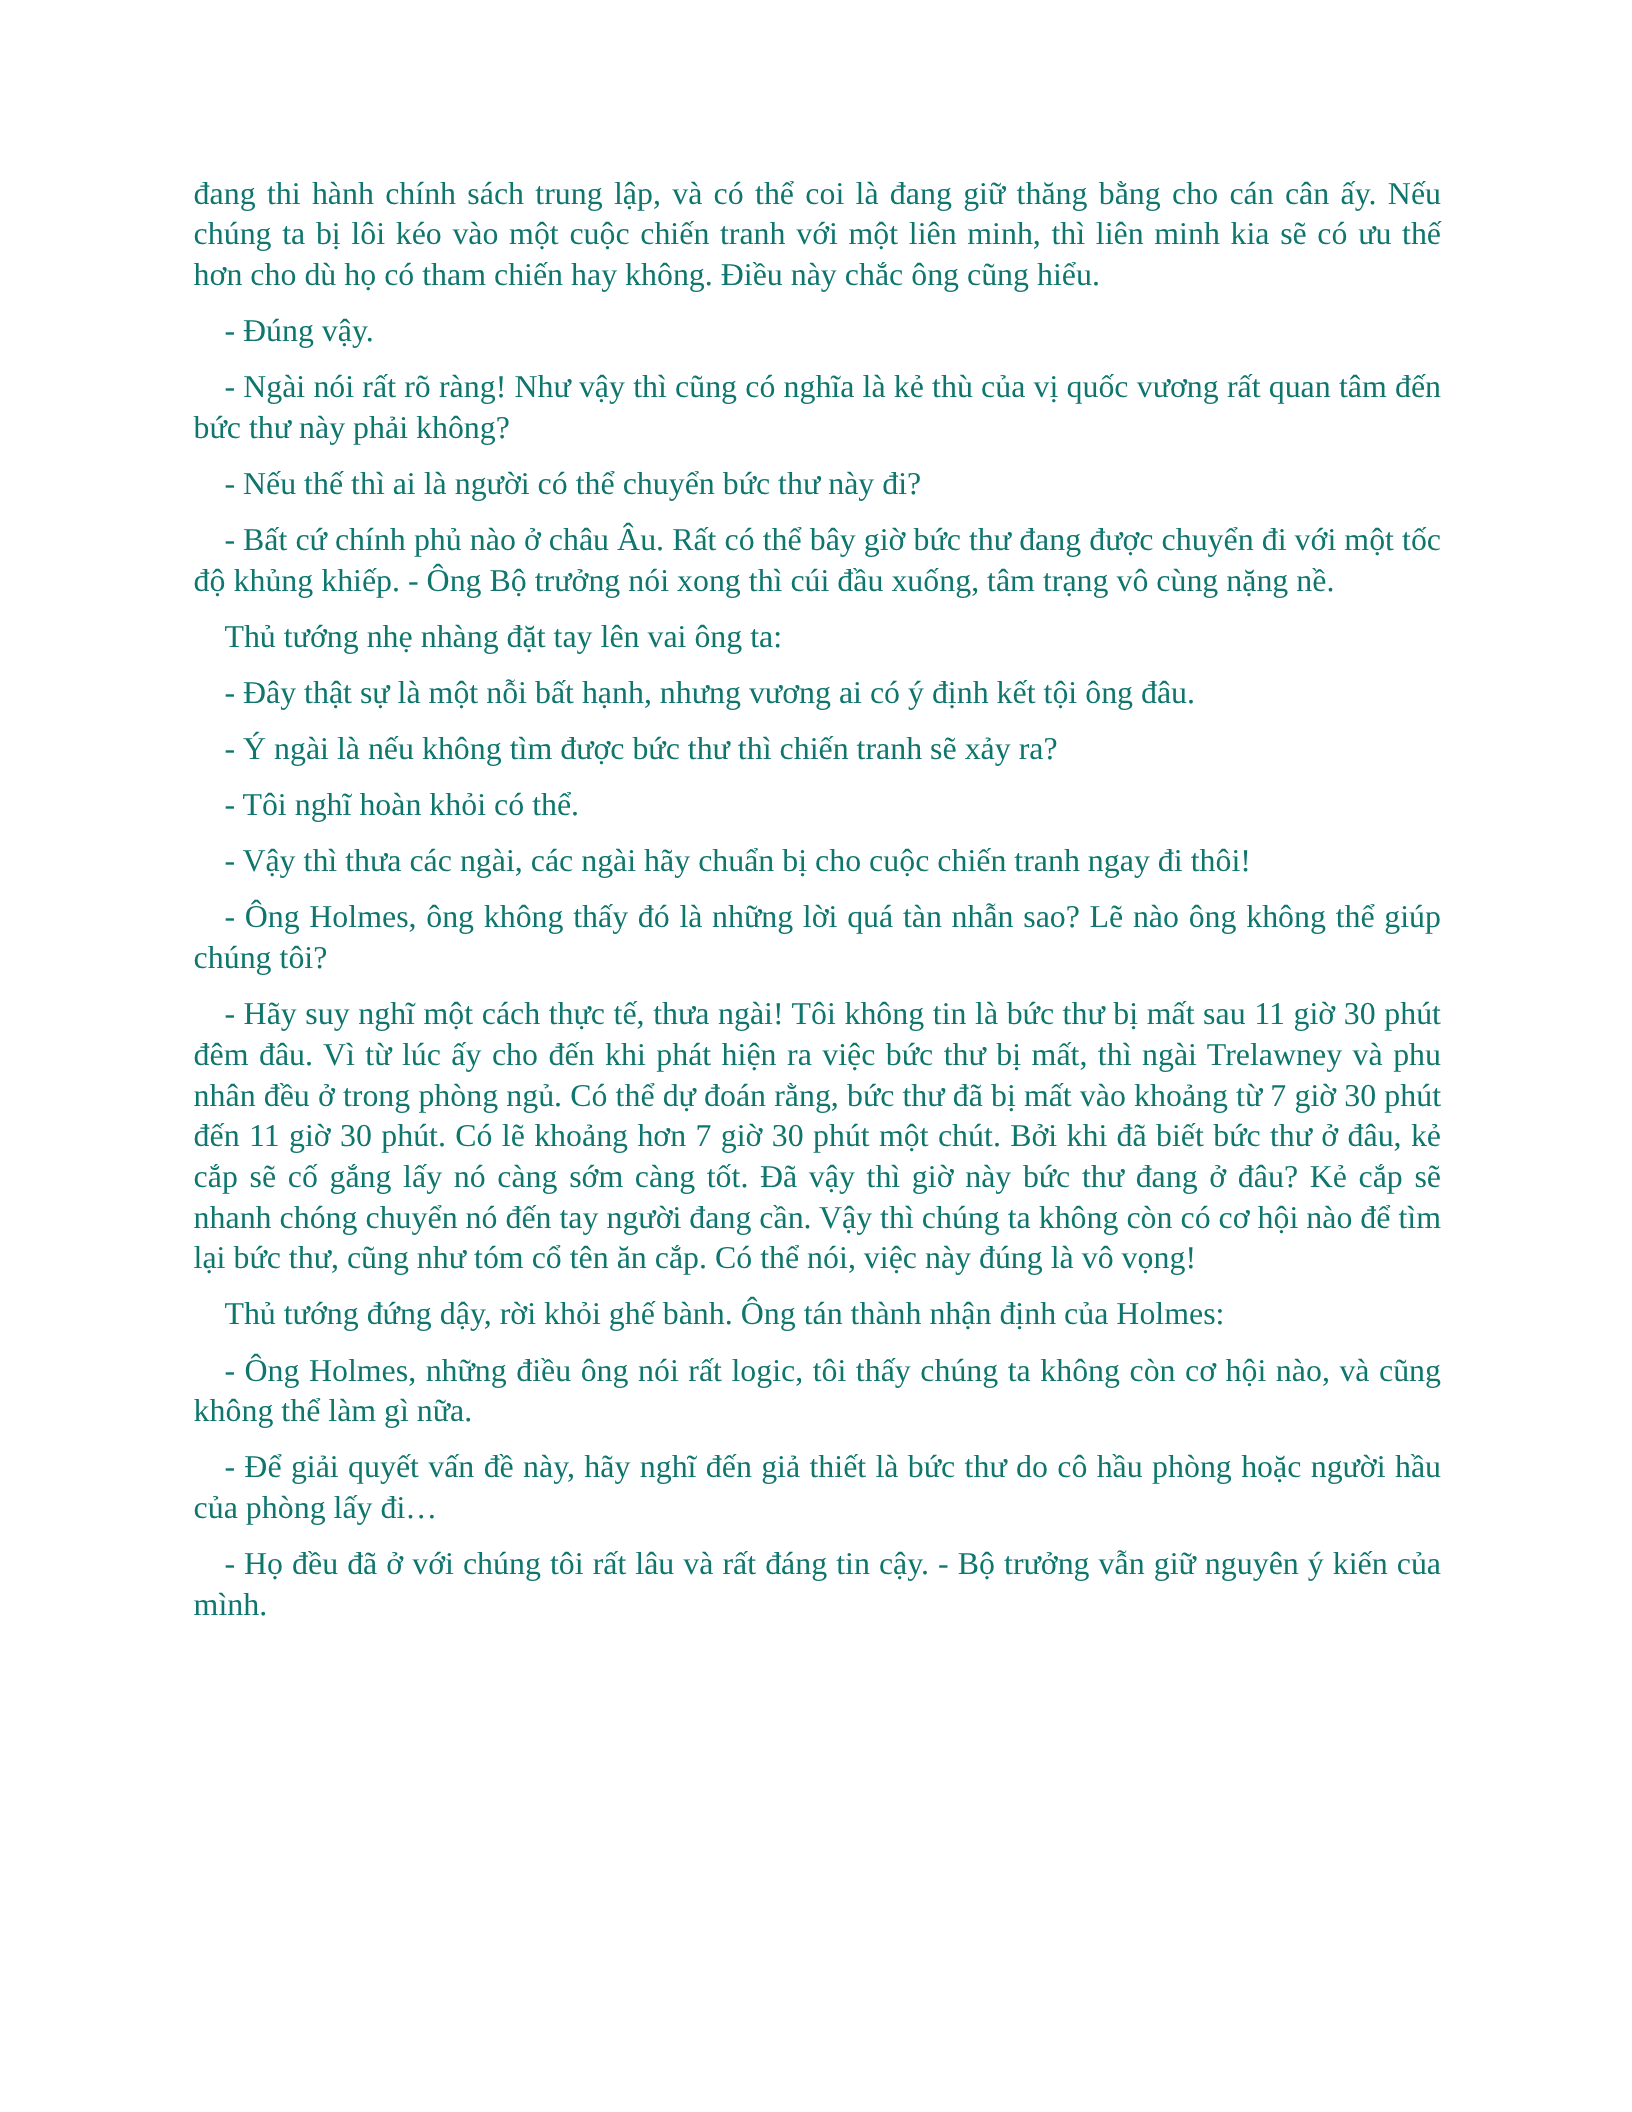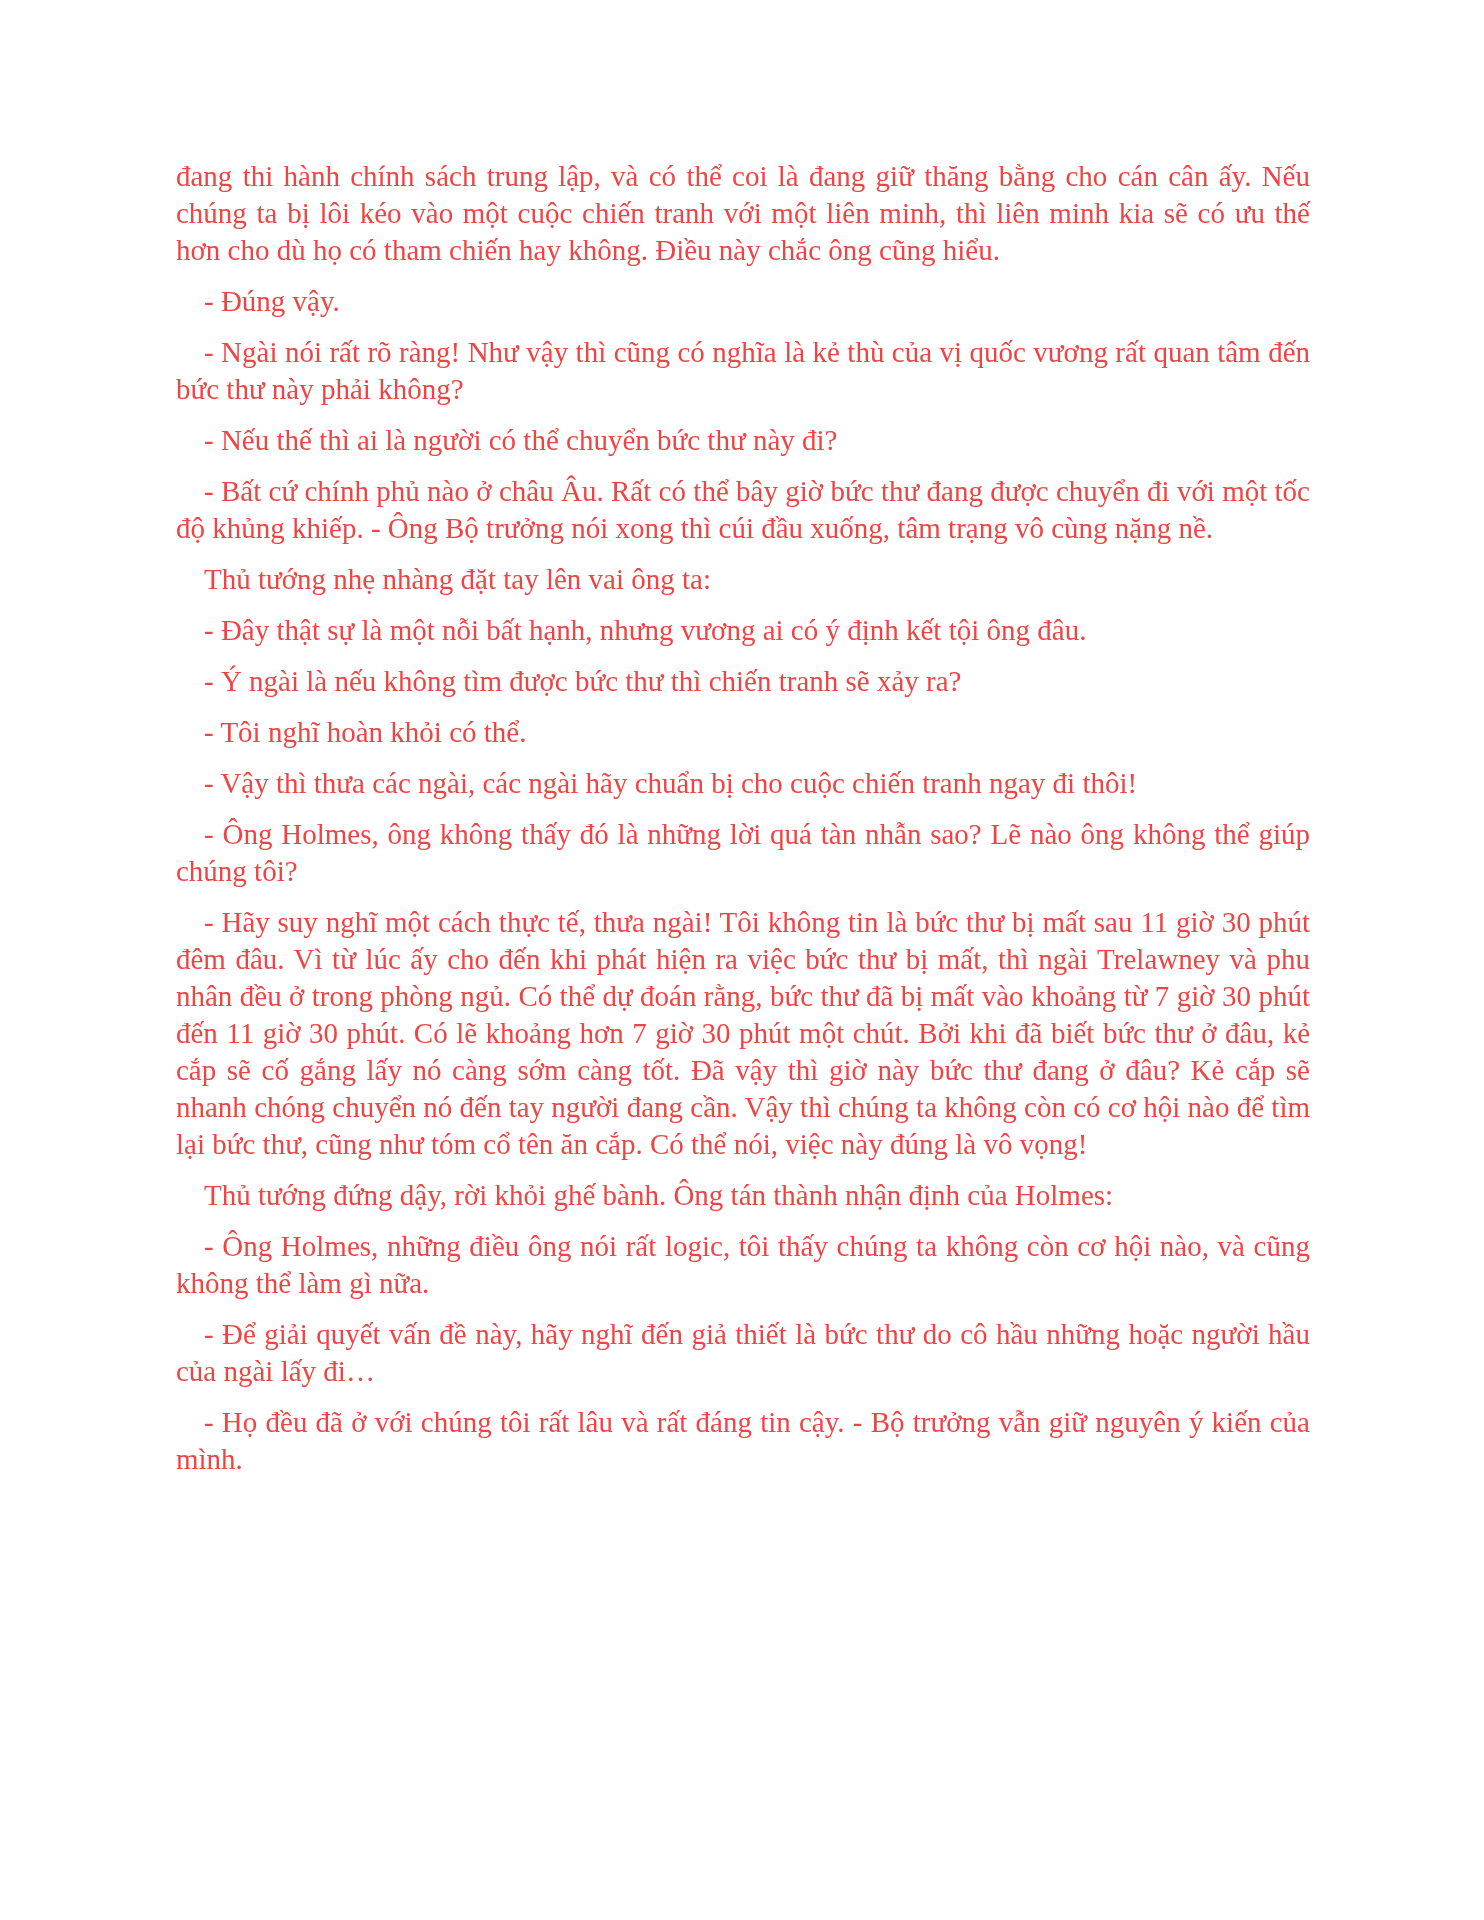--- a/index.html
+++ b/index.html
@@ -35,31 +35,31 @@
     padding: 0;
   }
   .para.indent {
     text-indent: 28px;
   }
 </style>
 </head>
 <body>
 
 <div class="page">
-  <div class="text-block" id="text-block" style="color: #ef4444;">
+  <div class="text-block" id="text-block" style="color: #0f766e;">
       <p class="para">đang thi hành chính sách trung lập, và có thể coi là đang giữ thăng bằng cho cán cân ấy. Nếu chúng ta bị lôi kéo vào một cuộc chiến tranh với một liên minh, thì liên minh kia sẽ có ưu thế hơn cho dù họ có tham chiến hay không. Điều này chắc ông cũng hiểu.</p>
       <p class="para indent">- Đúng vậy.</p>
       <p class="para indent">- Ngài nói rất rõ ràng! Như vậy thì cũng có nghĩa là kẻ thù của vị quốc vương rất quan tâm đến bức thư này phải không?</p>
       <p class="para indent">- Nếu thế thì ai là người có thể chuyển bức thư này đi?</p>
       <p class="para indent">- Bất cứ chính phủ nào ở châu Âu. Rất có thể bây giờ bức thư đang được chuyển đi với một tốc độ khủng khiếp. - Ông Bộ trưởng nói xong thì cúi đầu xuống, tâm trạng vô cùng nặng nề.</p>
       <p class="para indent">Thủ tướng nhẹ nhàng đặt tay lên vai ông ta:</p>
       <p class="para indent">- Đây thật sự là một nỗi bất hạnh, nhưng vương ai có ý định kết tội ông đâu.</p>
       <p class="para indent">- Ý ngài là nếu không tìm được bức thư thì chiến tranh sẽ xảy ra?</p>
       <p class="para indent">- Tôi nghĩ hoàn khỏi có thể.</p>
       <p class="para indent">- Vậy thì thưa các ngài, các ngài hãy chuẩn bị cho cuộc chiến tranh ngay đi thôi!</p>
       <p class="para indent">- Ông Holmes, ông không thấy đó là những lời quá tàn nhẫn sao? Lẽ nào ông không thể giúp chúng tôi?</p>
       <p class="para indent">- Hãy suy nghĩ một cách thực tế, thưa ngài! Tôi không tin là bức thư bị mất sau 11 giờ 30 phút đêm đâu. Vì từ lúc ấy cho đến khi phát hiện ra việc bức thư bị mất, thì ngài Trelawney và phu nhân đều ở trong phòng ngủ. Có thể dự đoán rằng, bức thư đã bị mất vào khoảng từ 7 giờ 30 phút đến 11 giờ 30 phút. Có lẽ khoảng hơn 7 giờ 30 phút một chút. Bởi khi đã biết bức thư ở đâu, kẻ cắp sẽ cố gắng lấy nó càng sớm càng tốt. Đã vậy thì giờ này bức thư đang ở đâu? Kẻ cắp sẽ nhanh chóng chuyển nó đến tay người đang cần. Vậy thì chúng ta không còn có cơ hội nào để tìm lại bức thư, cũng như tóm cổ tên ăn cắp. Có thể nói, việc này đúng là vô vọng!</p>
       <p class="para indent">Thủ tướng đứng dậy, rời khỏi ghế bành. Ông tán thành nhận định của Holmes:</p>
       <p class="para indent">- Ông Holmes, những điều ông nói rất logic, tôi thấy chúng ta không còn cơ hội nào, và cũng không thể làm gì nữa.</p>
-      <p class="para indent">- Để giải quyết vấn đề này, hãy nghĩ đến giả thiết là bức thư do cô hầu những hoặc người hầu của ngài lấy đi…</p>
+      <p class="para indent">- Để giải quyết vấn đề này, hãy nghĩ đến giả thiết là bức thư do cô hầu phòng hoặc người hầu của phòng lấy đi…</p>
       <p class="para indent">- Họ đều đã ở với chúng tôi rất lâu và rất đáng tin cậy. - Bộ trưởng vẫn giữ nguyên ý kiến của mình.</p>
     </div>
 </div>
 
 </body></html>

